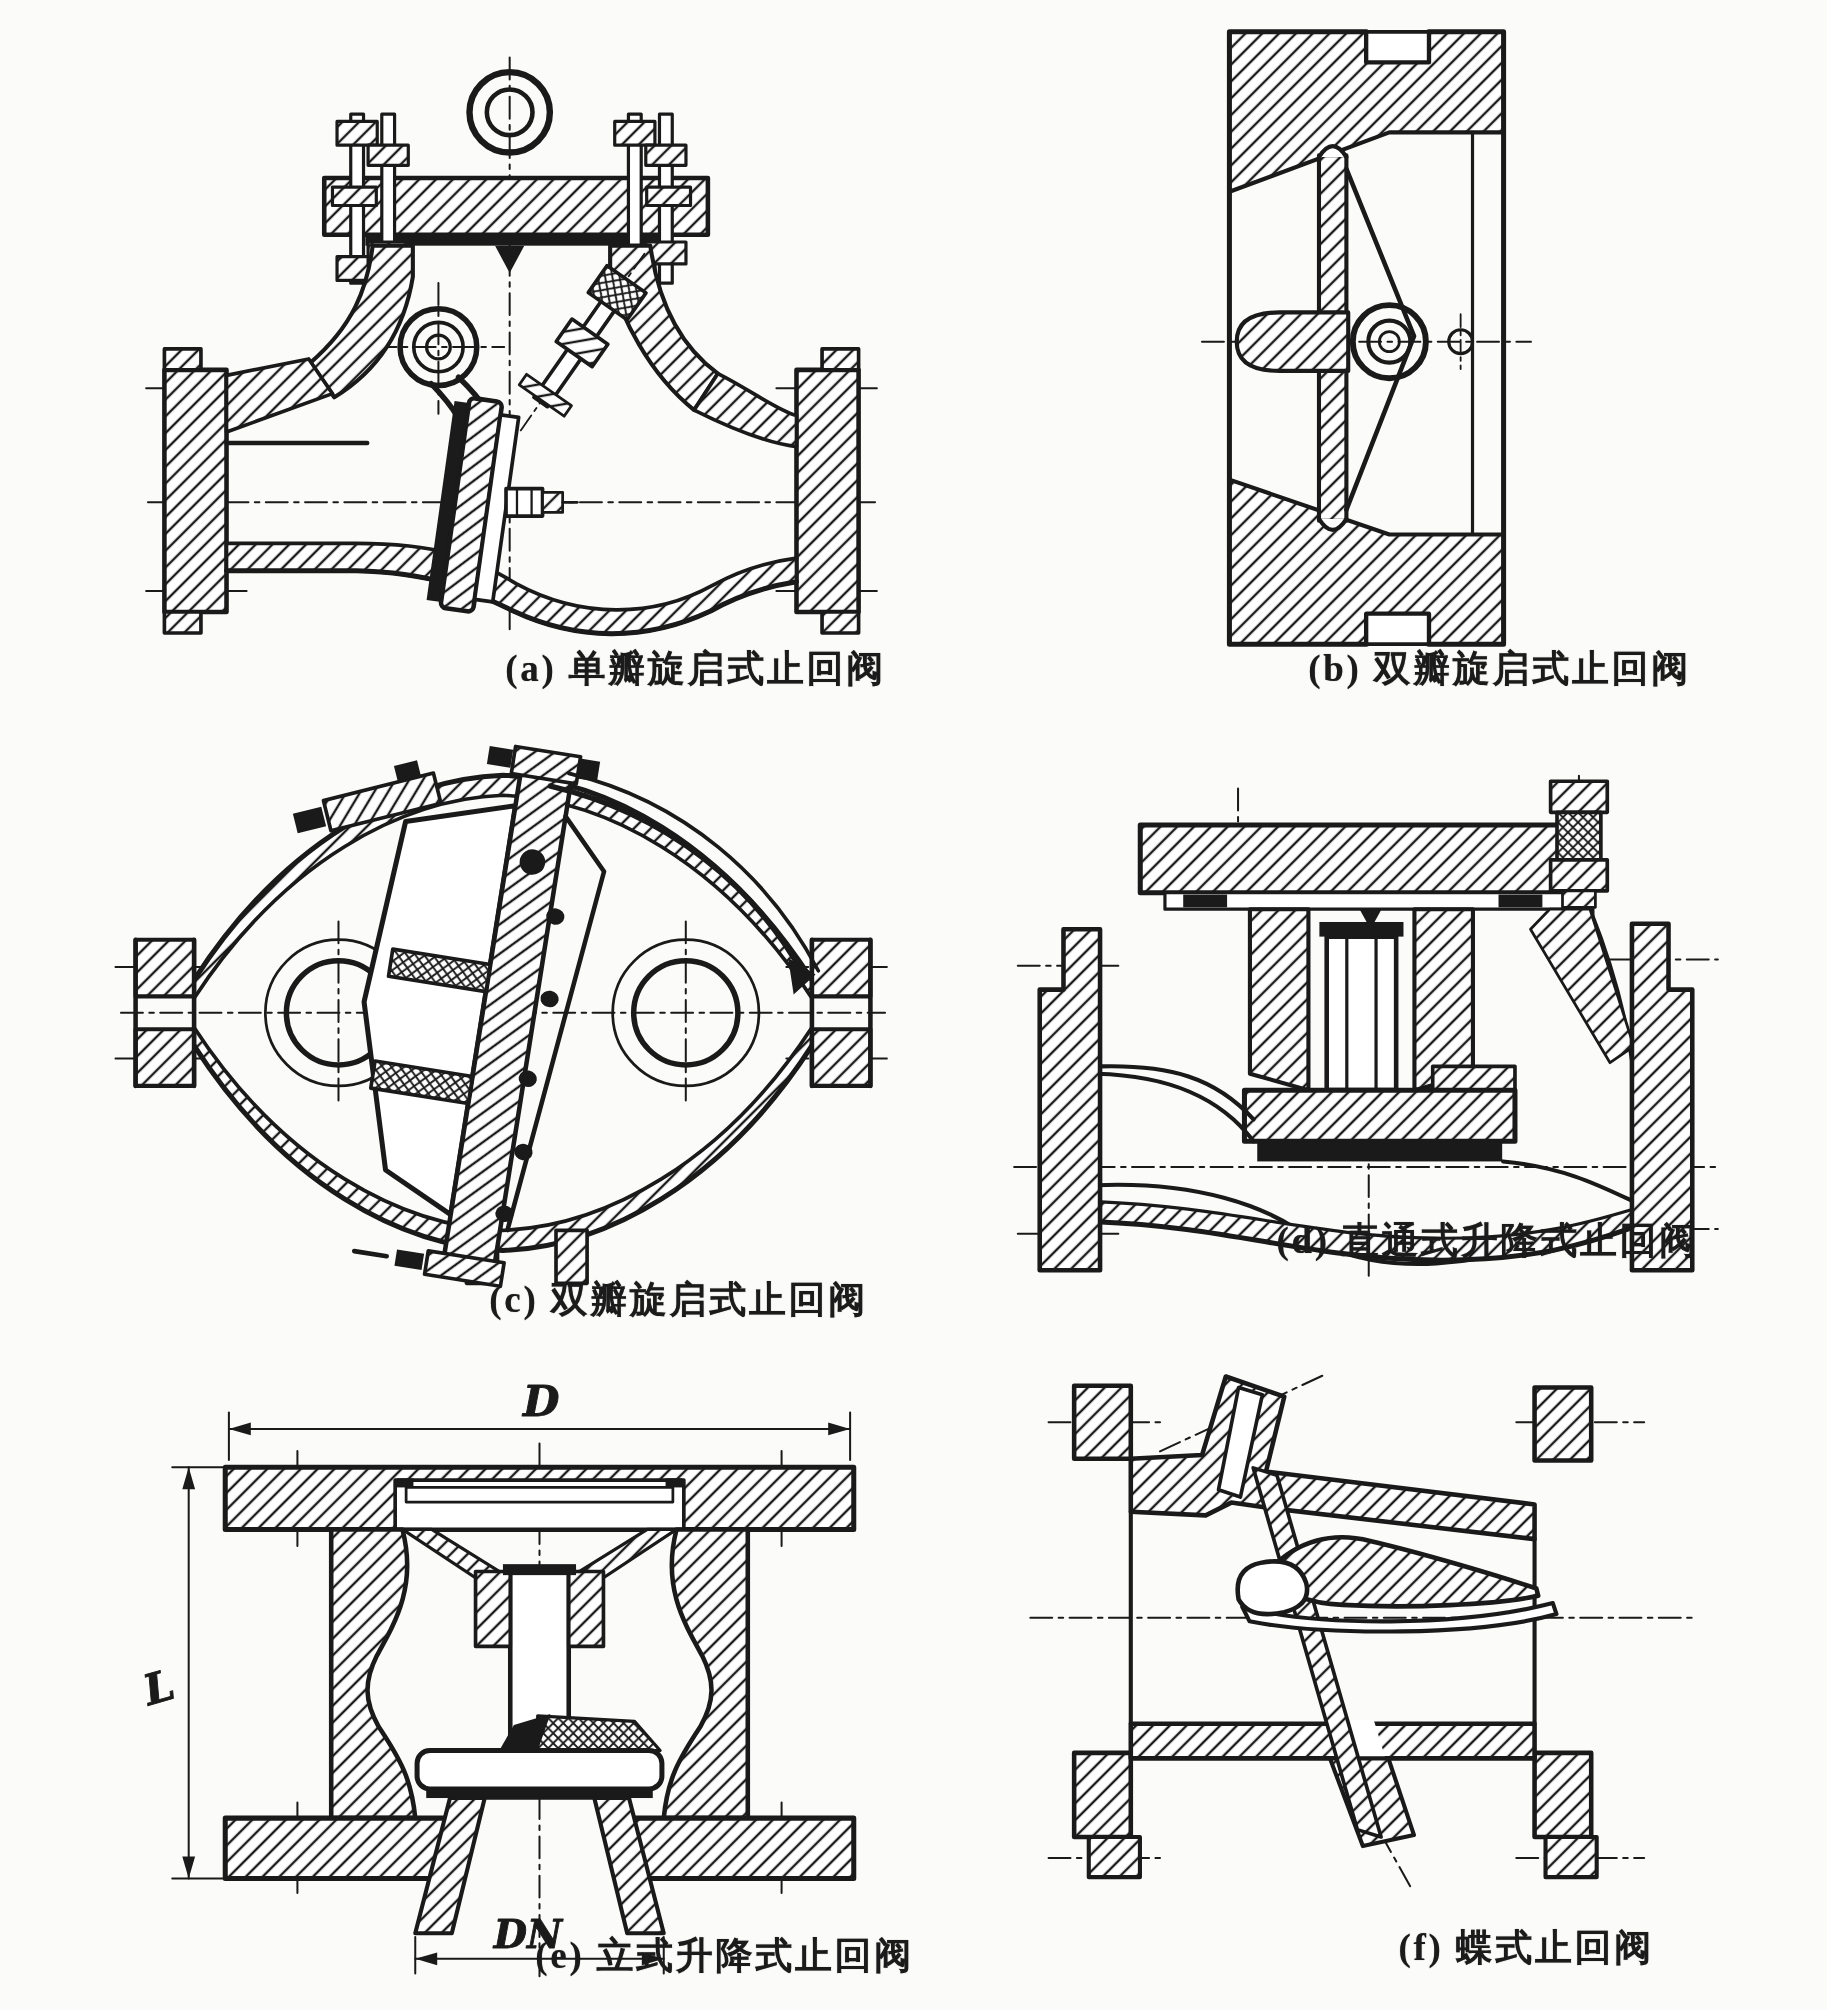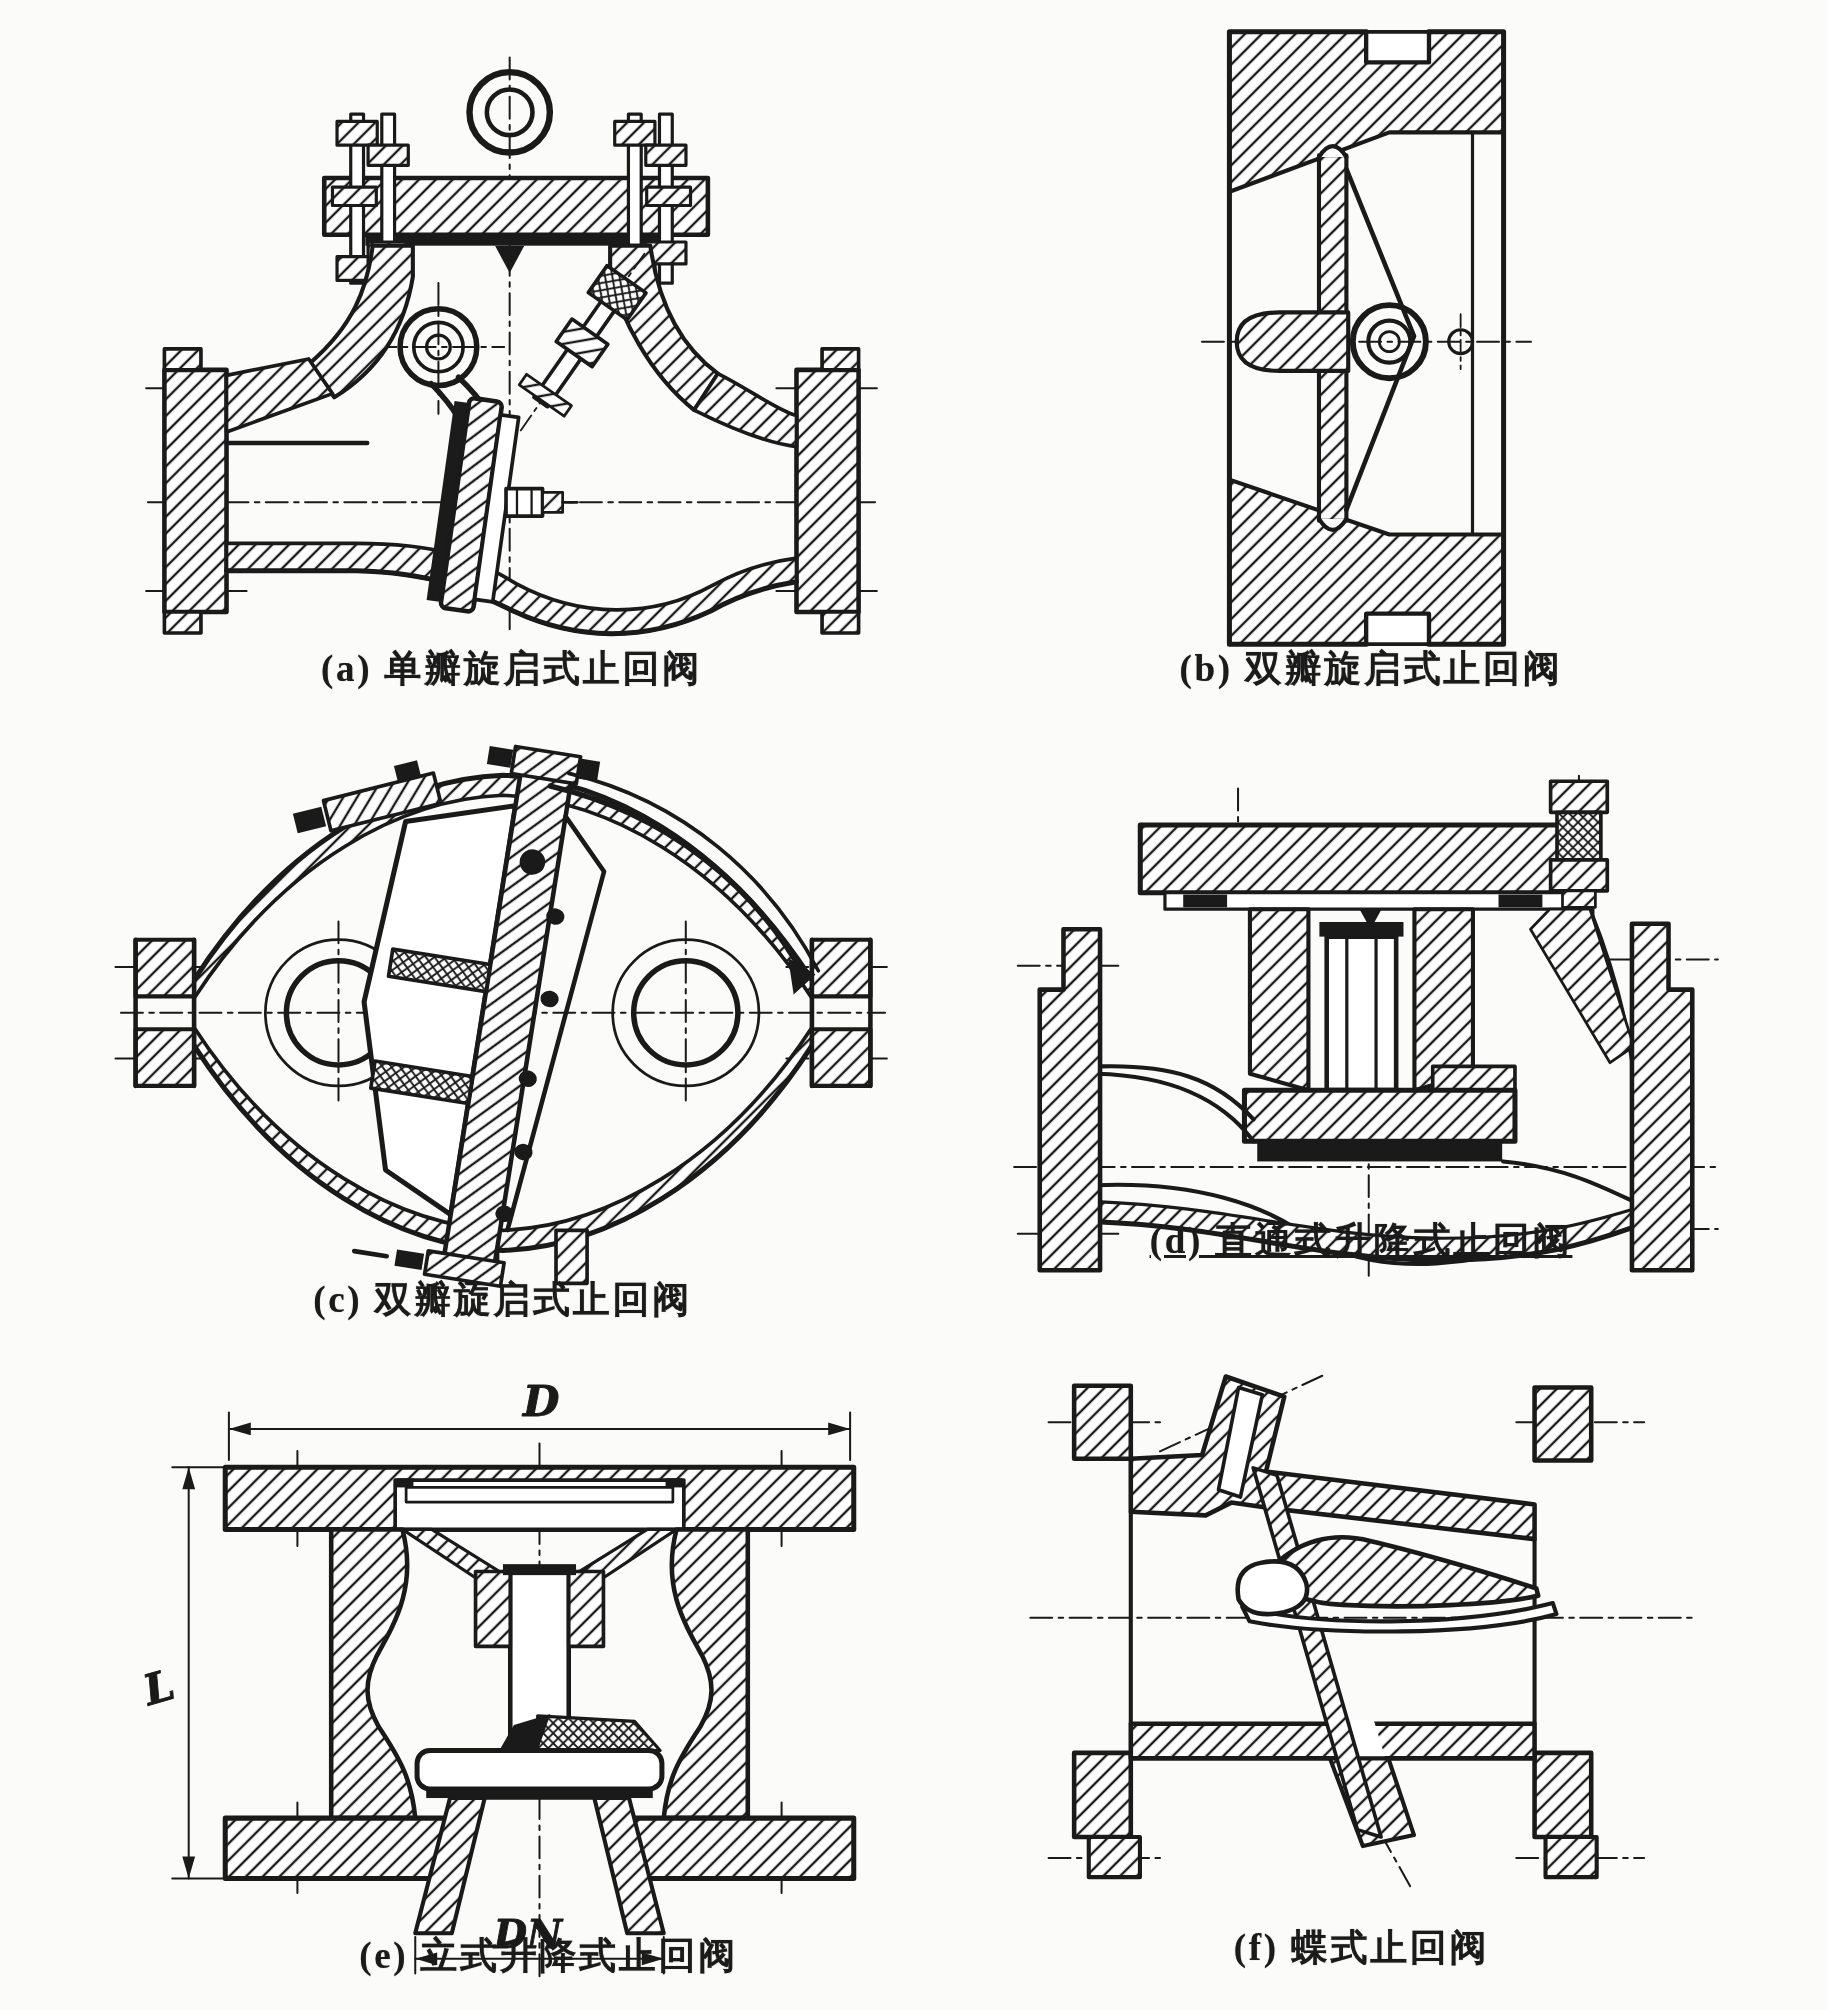--- a/index.html
+++ b/index.html
@@ -7,21 +7,21 @@
     width:1827px;height:2010px;position:relative;
     background:#fbfbf9;
     font-family:"Liberation Serif","DejaVu Serif",serif;
     color:#181818;
   }
   .sheet{position:absolute;inset:0;}
   .fig{position:absolute;}
   .cap{
     position:absolute;
     font-size:37px;font-weight:700;letter-spacing:2.7px;
-    text-align:center;color:#1b1b1b;
+    text-align:right;color:#1b1b1b;
     font-family:"Liberation Serif","DejaVu Serif",serif;
     text-shadow:0 0 0.9px rgba(20,20,20,.55);
     white-space:nowrap;
   }
   svg{overflow:visible;}
   .ink{stroke:#1a1a1a;}
   text.dim{
     font-family:"DejaVu Serif","Liberation Serif",serif;
     font-style:italic;font-weight:700;fill:#1a1a1a;
   }
@@ -323,21 +323,21 @@
     </g>
     <g>
       <path d="M38,238 L38,545 L104,545 L104,172 L64,172 L64,238 Z" fill="url(#h45)" stroke-width="5"></path>
     </g>
     <g>
       <path d="M752,238 L752,545 L686,545 L686,166 L726,166 L726,238 Z" fill="url(#h45)" stroke-width="5"></path>
     </g>
   </g>
 </svg>
 </div>
-<div class="cap" style="left:1023px;top:1216px;width:676px;text-decoration:underline;">(d) 直通式升降式止回阀</div>
+<div class="cap" style="left:1023px;top:1216px;width:676px;">(d) 直通式升降式止回阀</div>
 
 <div class="fig" style="left:101px;top:1341px;">
 <svg width="877" height="640" viewBox="0 0 960 700">
   <g class="ink" fill="none" stroke-linejoin="round" stroke-linecap="round">
     <g stroke-width="2.2" stroke-dasharray="24 7 5 7">
       <line x1="480" y1="112" x2="480" y2="696"></line>
       <line x1="215" y1="120" x2="215" y2="224"></line>
       <line x1="745" y1="120" x2="745" y2="224"></line>
       <line x1="215" y1="505" x2="215" y2="604"></line>
       <line x1="745" y1="505" x2="745" y2="604"></line>

